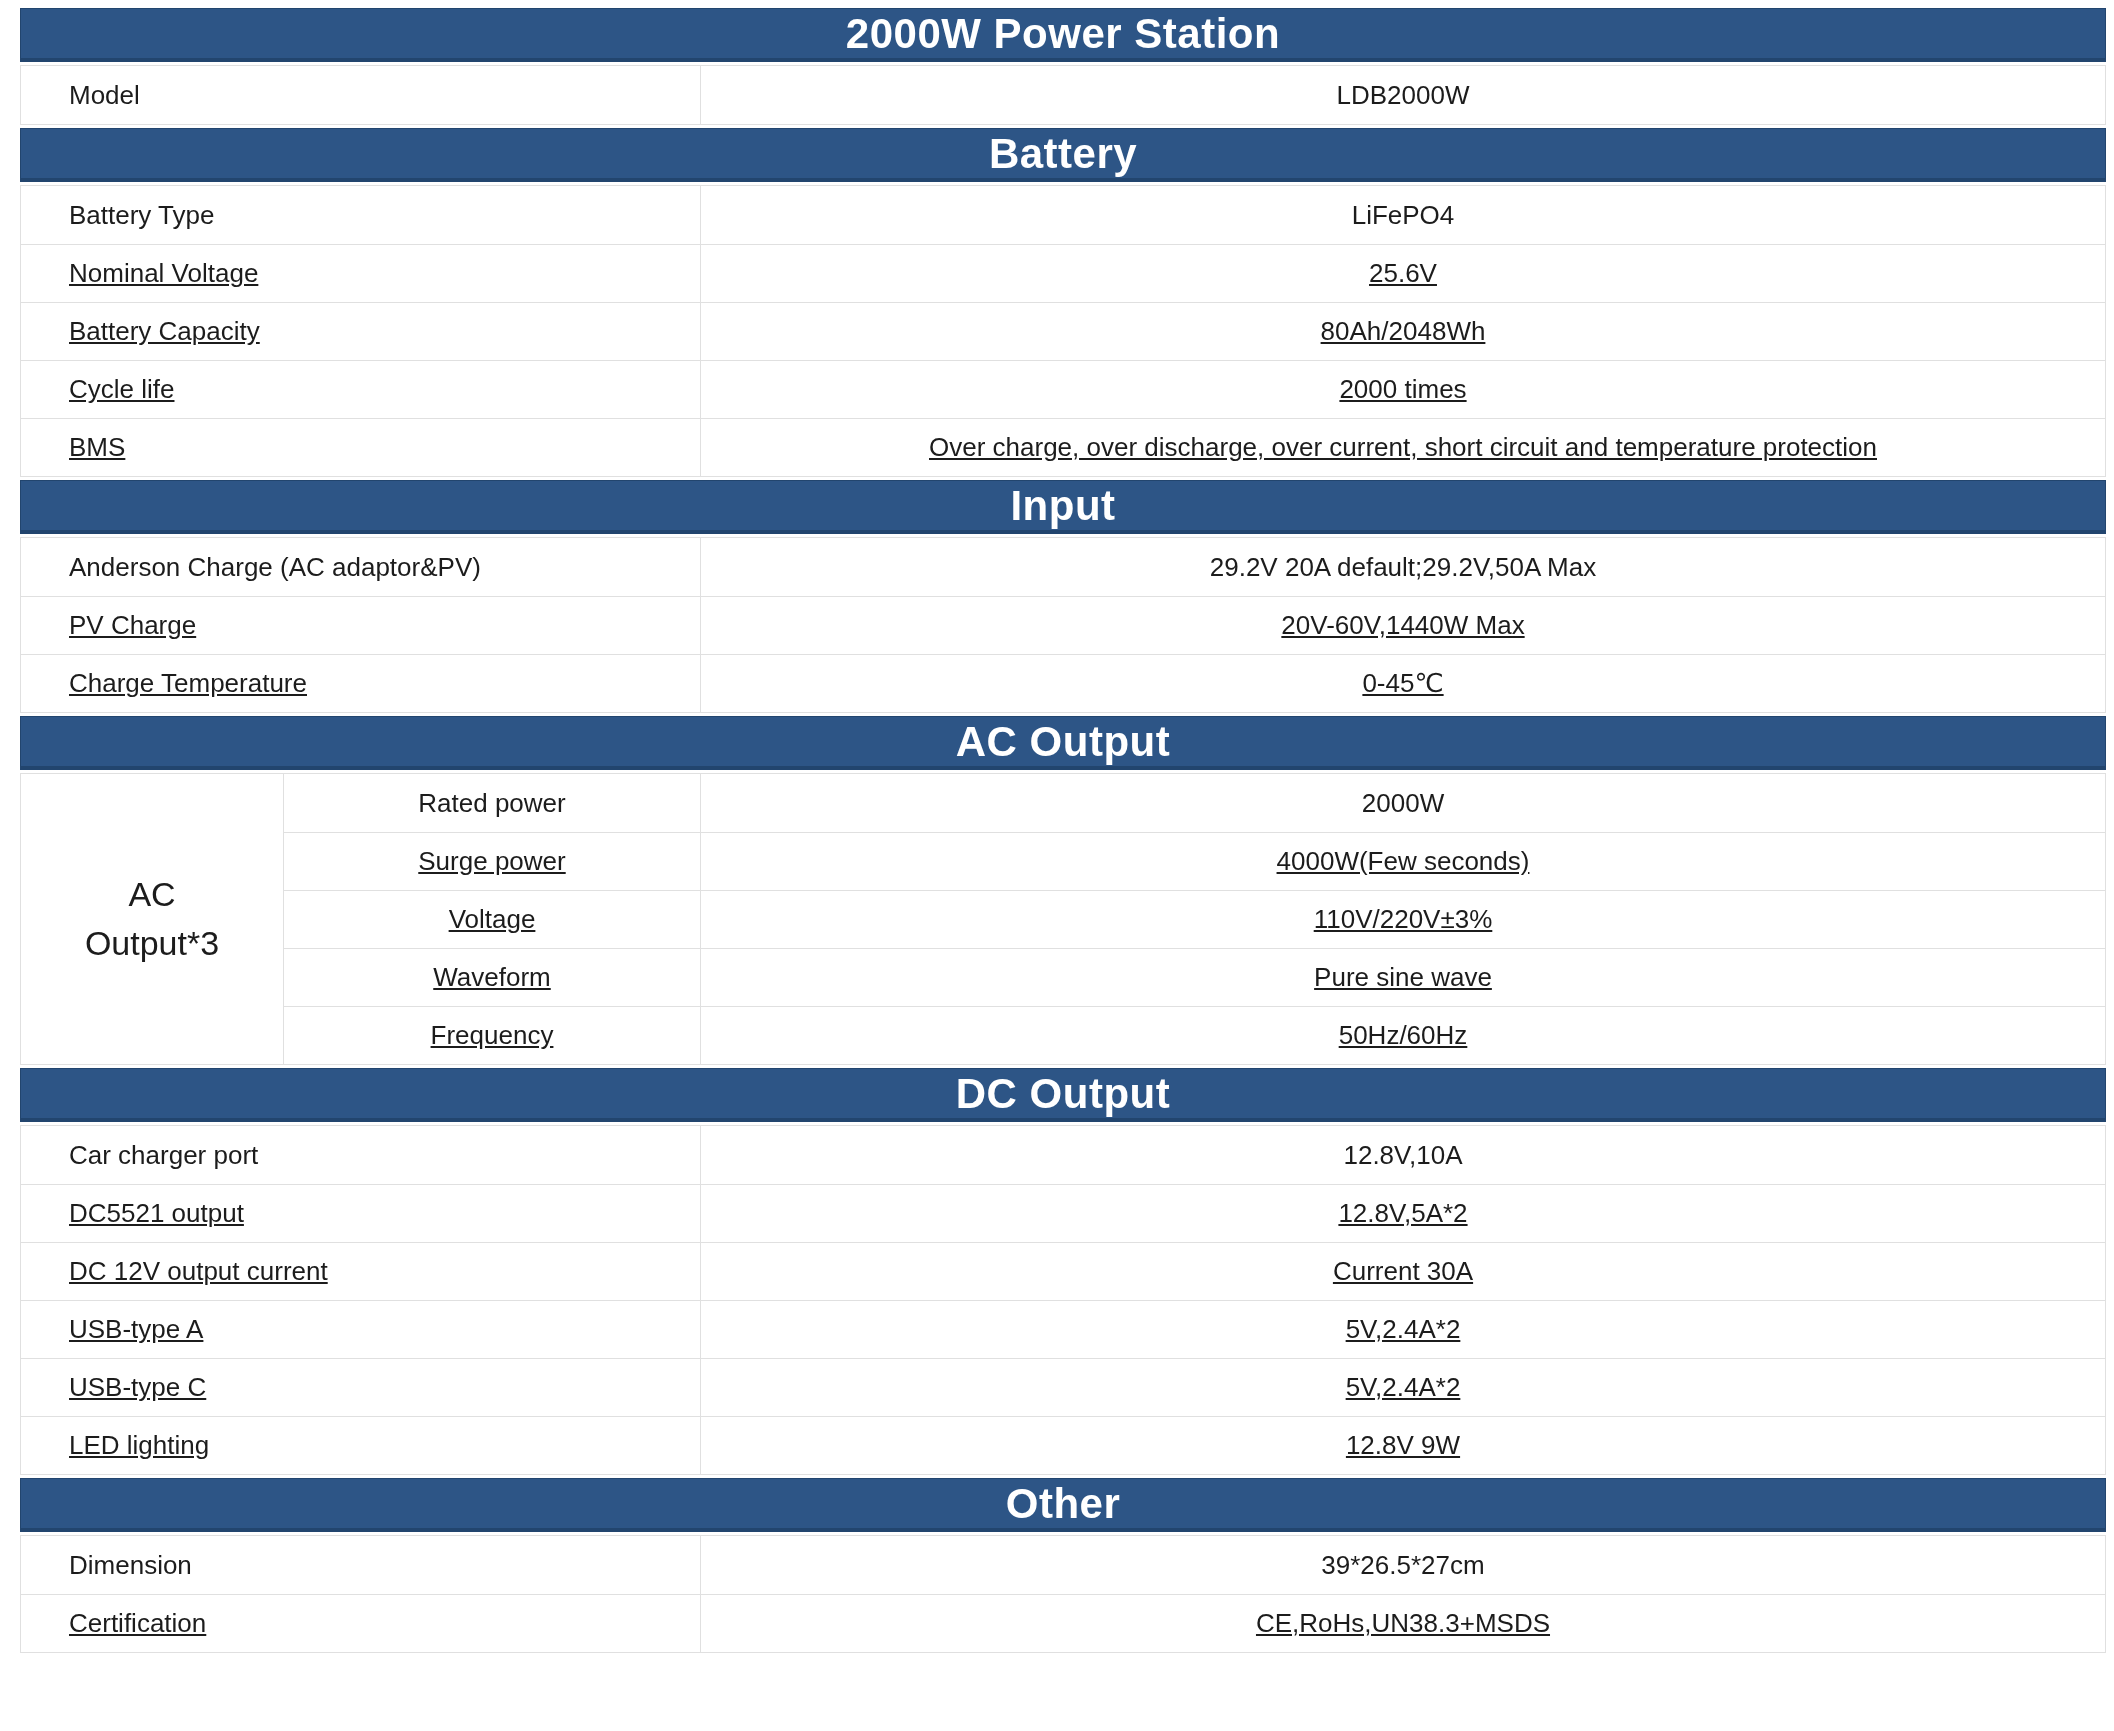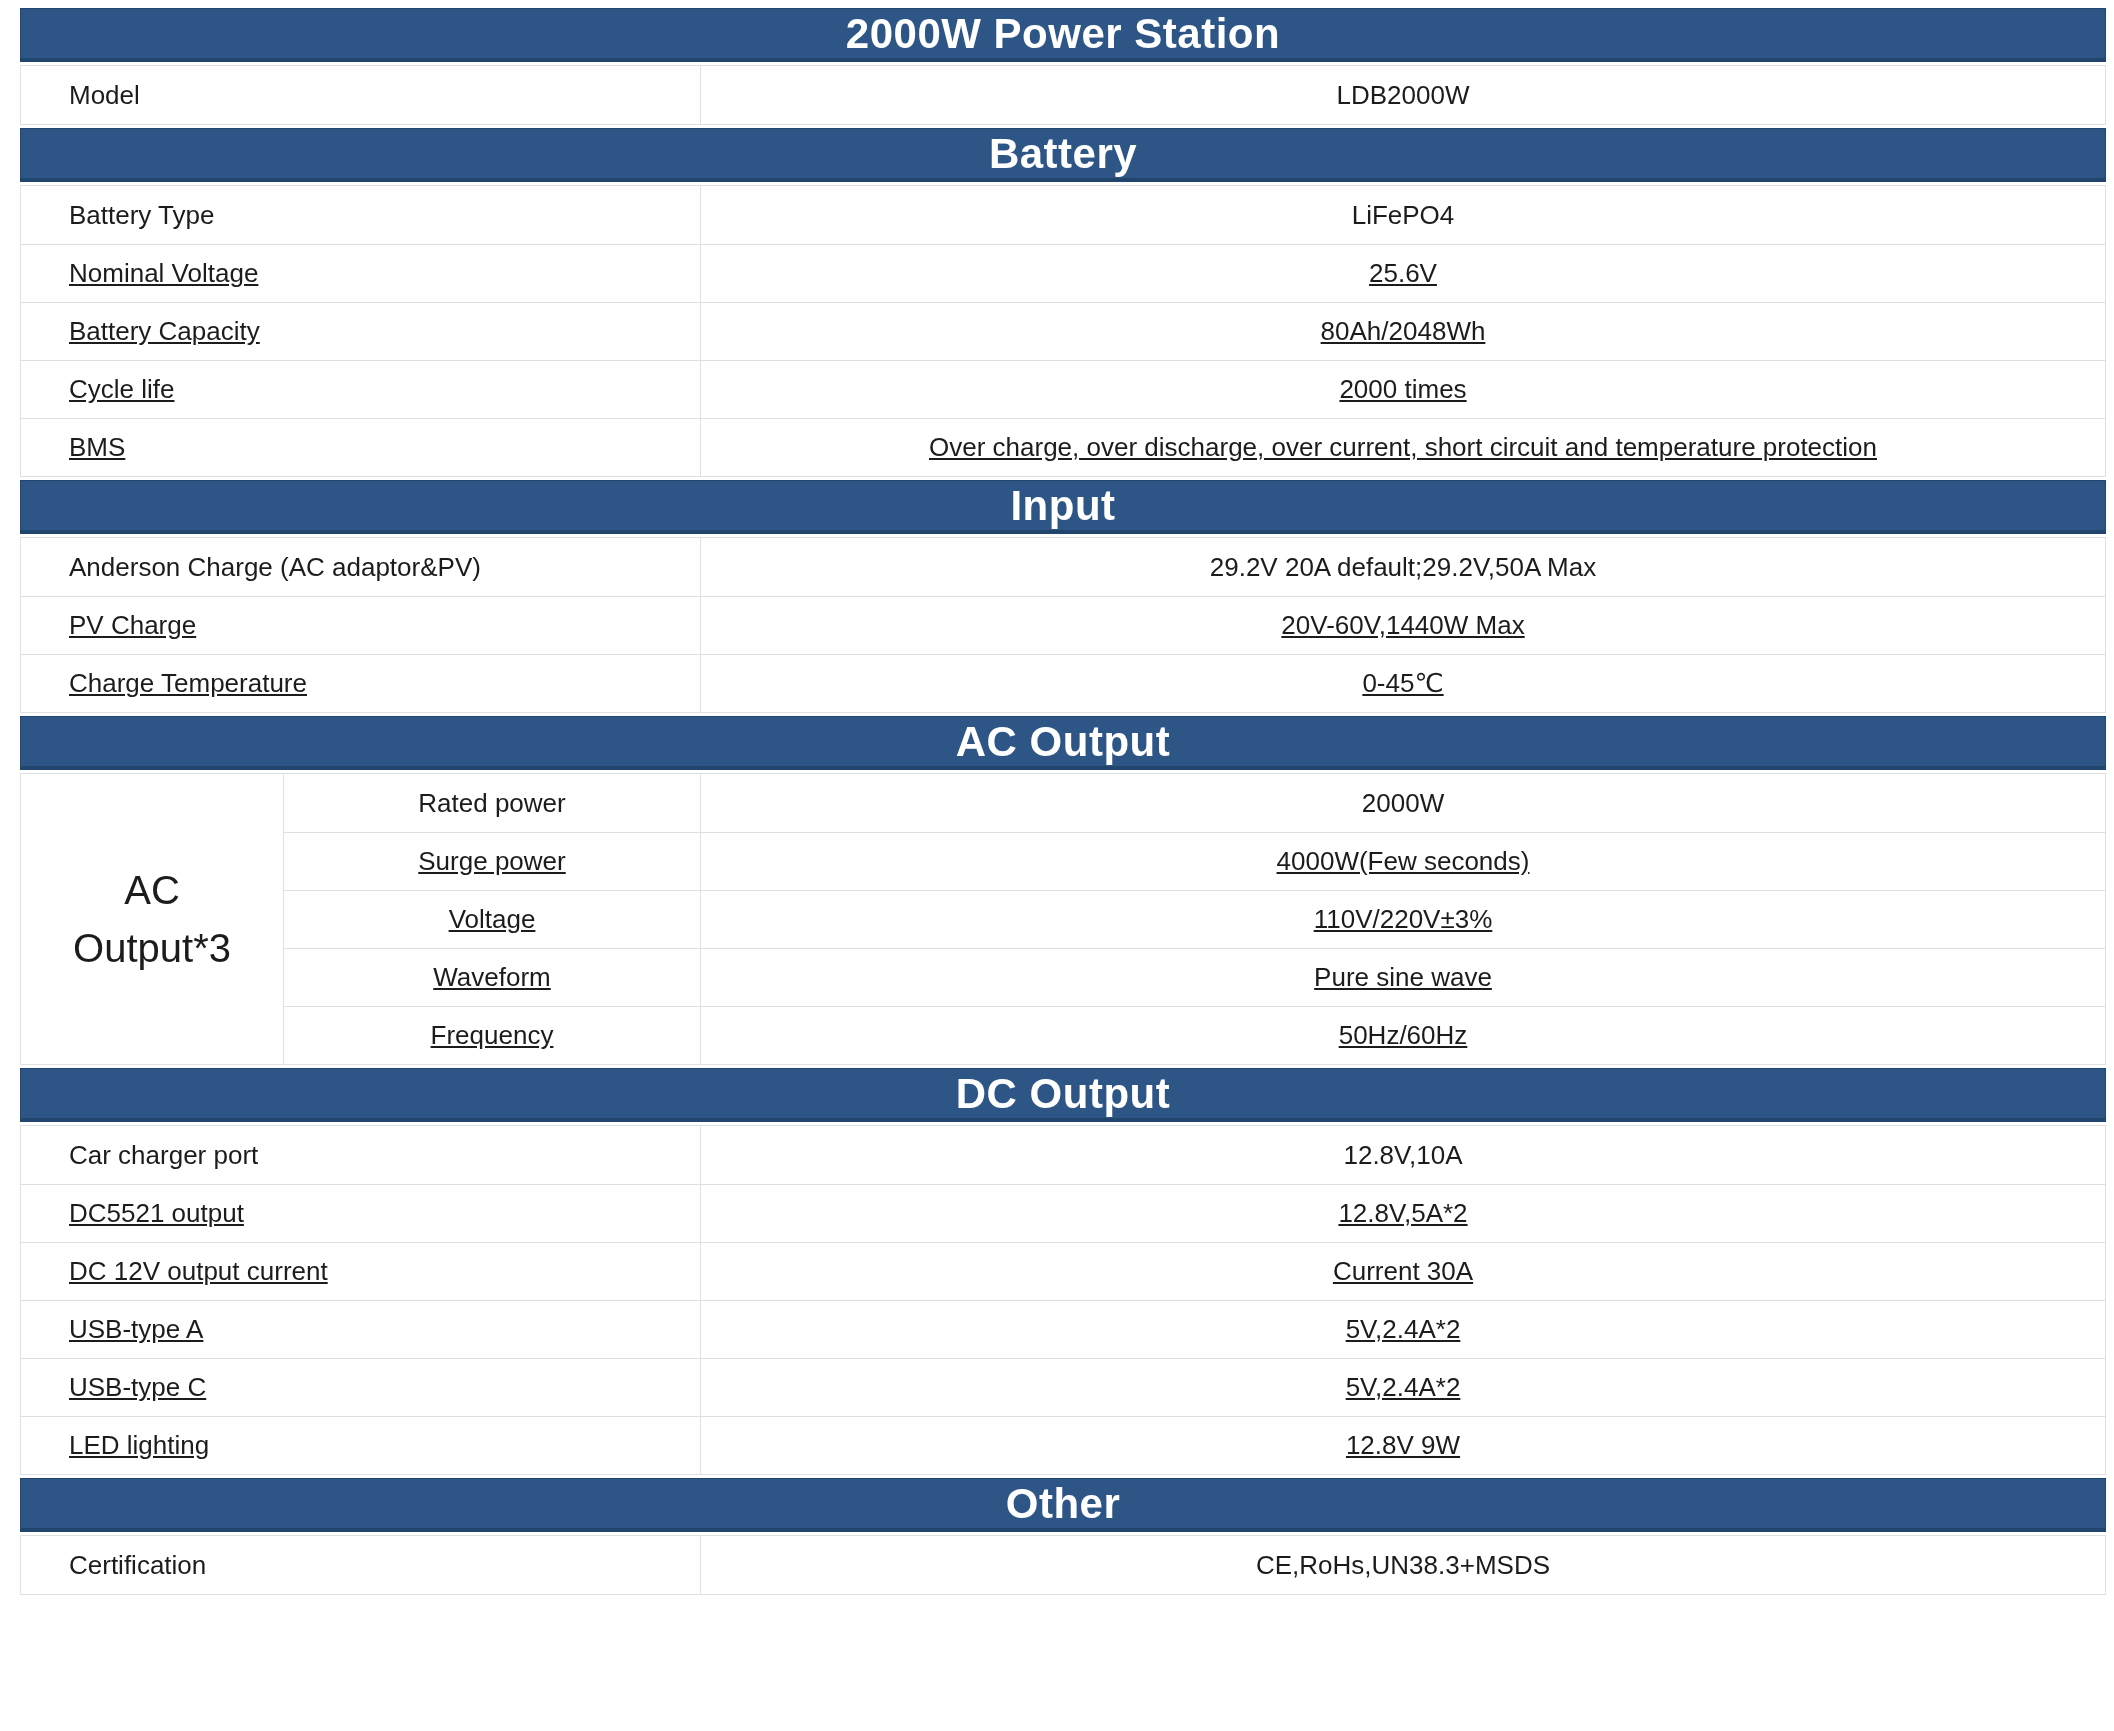--- a/index.html
+++ b/index.html
@@ -53,21 +53,21 @@
     white-space: nowrap;
   }
 
   
   .ac-grid { display: flex; }
   .ac-merged {
     width: 263px;
     border-right: 1px solid var(--row-border);
     display: flex; align-items: center; justify-content: center;
     text-align: center;
-    font-size: 40px;
+    font-size: 34px;
     white-space: pre-line;
     line-height: 1.45;
   }
   .ac-rows { flex: 1; }
   .ac-rows .cell.sublabel {
     width: 417px;
     justify-content: center;
     border-right: 1px solid var(--row-border);
   }
 </style>
@@ -189,18 +189,22 @@
       <div class="cell label">LED lighting</div>
       <div class="cell value">12.8V 9W</div>
     </div>
   </div>
 
   <div class="bar">
     <span class="bar-text">Other</span>
   </div>
   <div class="rows">
     <div class="row">
+      <div class="cell label">Dimension</div>
+      <div class="cell value">39*26.5*27cm</div>
+    </div>
+    <div class="row">
       <div class="cell label">Certification</div>
       <div class="cell value">CE,RoHs,UN38.3+MSDS</div>
     </div>
   </div>
 
 </div>
 
 </body></html>

